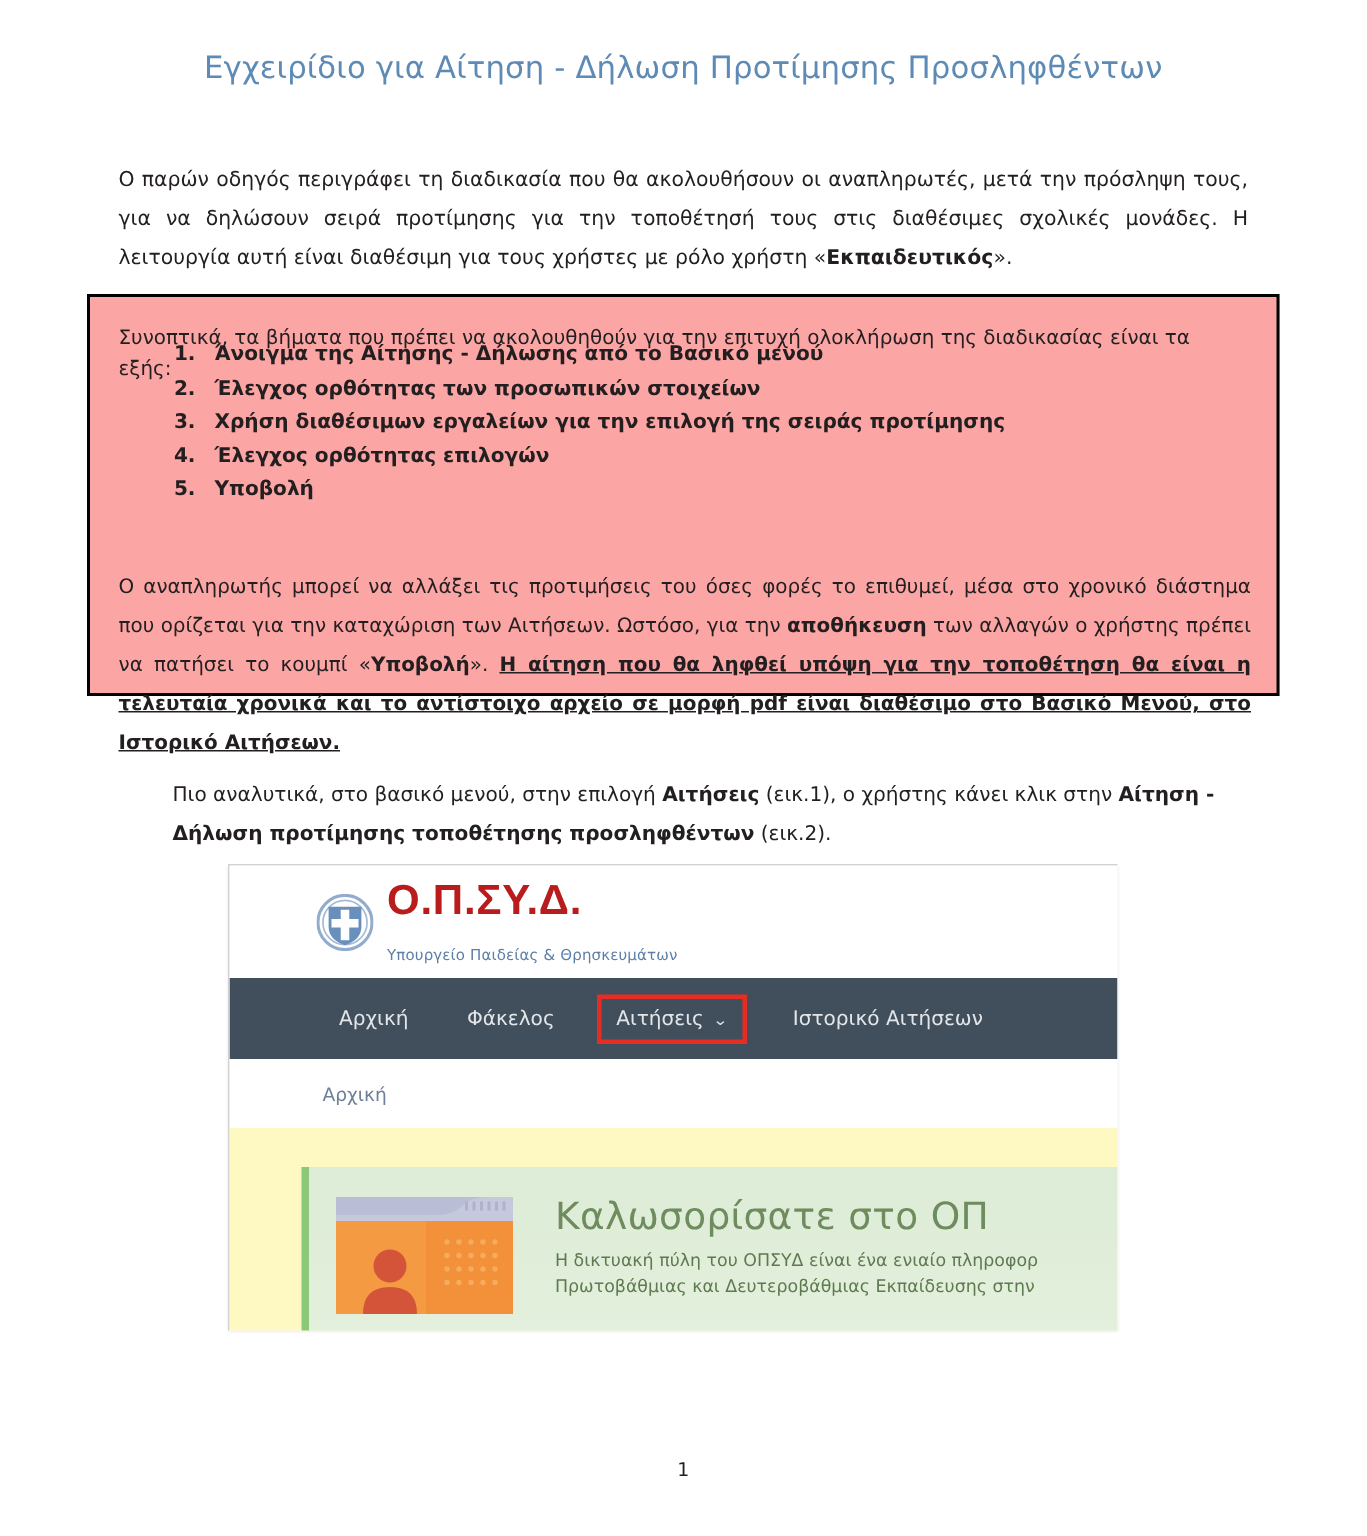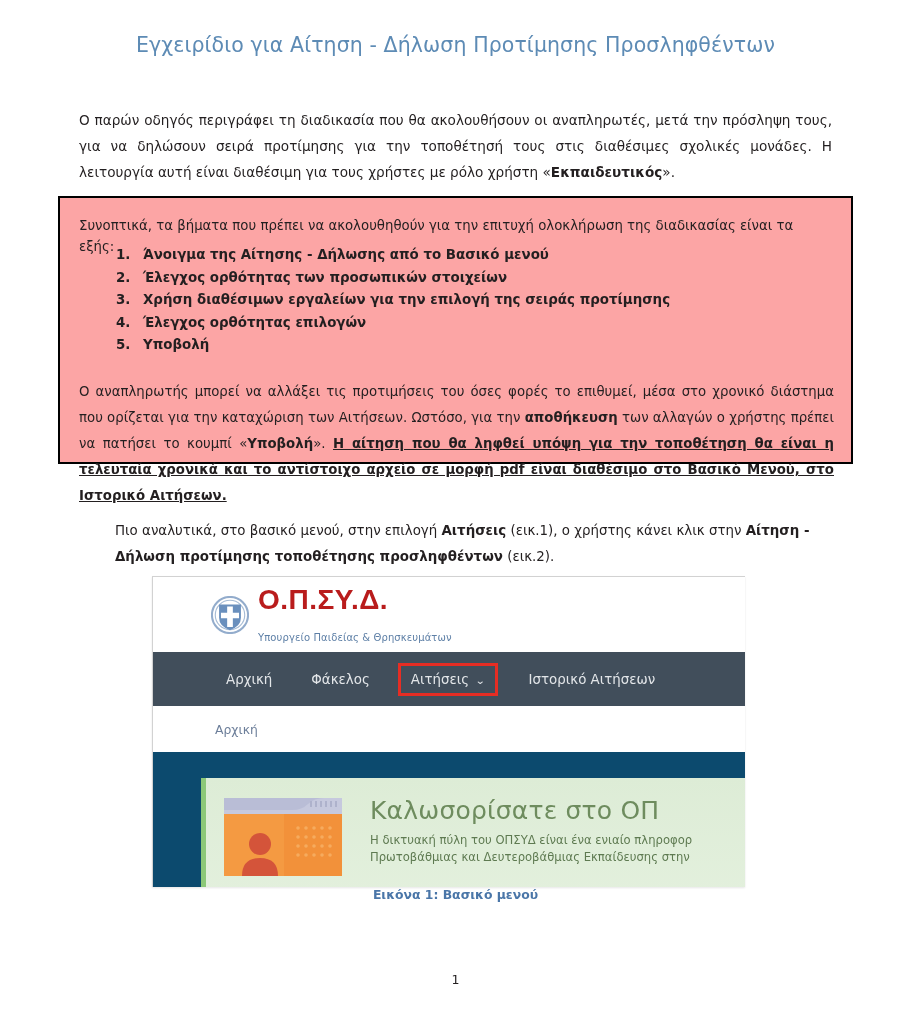--- a/index.html
+++ b/index.html
@@ -64,21 +64,21 @@
     position: absolute;
     top: 17px;
     left: 19px;
     width: 752px;
     font-size: 13.3px;
     line-height: 21px;
     color: #231f20;
   }
   .steps {
     position: absolute;
-    top: 46px;
+    top: 28px;
     left: 19px;
     width: 740px;
     margin: 0;
     padding: 0 0 0 56px;
     list-style: decimal;
     font-weight: bold;
     font-size: 13.4px;
   }
   .steps li {
     line-height: 22.5px;
@@ -187,21 +187,21 @@
     align-items: center;
     padding-left: 62px;
     box-sizing: border-box;
   }
   .breadcrumb-link {
     color: #6d7f9a;
     font-size: 12.4px;
   }
 
   .content-area {
-    background: #0c4a6e;
+    background: #fef9c3;
     height: 168px;
     padding: 26px 0 0 48px;
     box-sizing: border-box;
   }
   .welcome-banner {
     background: linear-gradient(180deg,#ddecd6 0%, #e3f0dd 100%);
     border-left: 5px solid #8cc878;
     height: 120px;
     display: flex;
     align-items: flex-start;
@@ -356,16 +356,15 @@
         </div>
         <div class="welcome-text">
           <div class="welcome-h">Καλωσορίσατε στο ΟΠ</div>
           <div class="welcome-p">Η δικτυακή πύλη του ΟΠΣΥΔ είναι ένα ενιαίο πληροφορ</div>
           <div class="welcome-p" style="margin-top:0">Πρωτοβάθμιας και Δευτεροβάθμιας Εκπαίδευσης στην</div>
         </div>
       </div>
     </div>
   </div>
 
-  <div class="caption">Εικόνα 1: Βασικό μενού</div>
   <div class="page-num">1</div>
 
 </div>
 
 </body></html>

